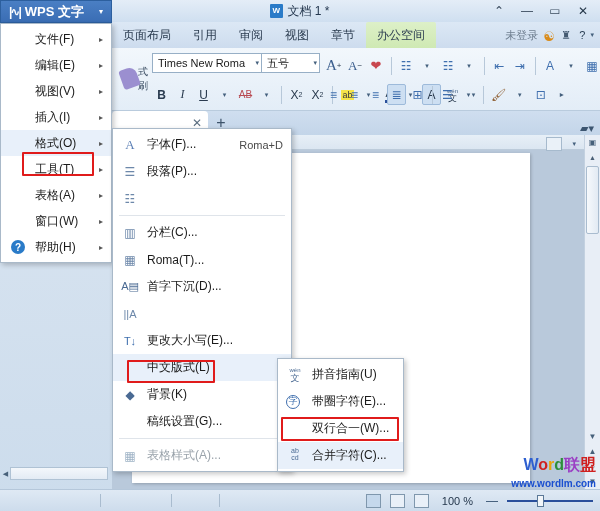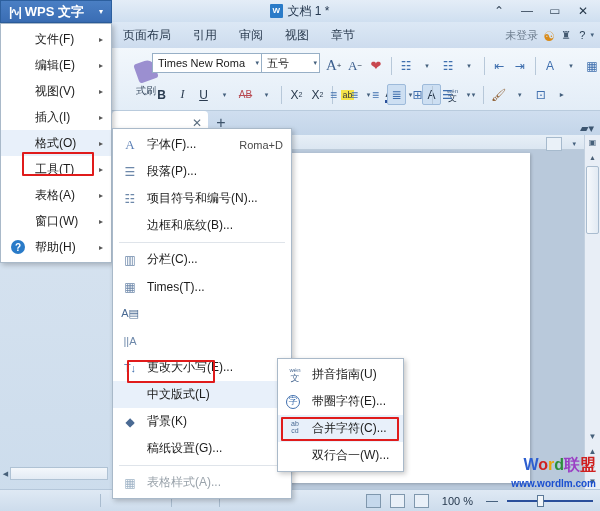--- a/index.html
+++ b/index.html
@@ -81,22 +81,22 @@
   .toolbar {
     position: absolute; left: 112px; top: 48px; width: 488px; height: 63px;
     background: linear-gradient(180deg,#f2f7fc 0%,#e3edf7 100%);
     border-bottom: 1px solid #b9cbdd;
   }
   .tb-row { position: absolute; left: 0; height: 29px; display: flex; align-items: center; gap: 2px; }
   .tb-row.r1 { top: 3px; }
   .tb-row.r2 { top: 32px; }
 
   .paintbrush {
-    position: absolute; left: 17px; top: 2px; width: 34px; height: 58px;
-    display: flex; flex-direction: column; align-items: center; justify-content: center;
+    position: absolute; left: 9px; top: 2px; width: 34px; height: 58px;
+    display: flex; align-items: center; justify-content: center;
     font-size: 10px; color: #33465c;
   }
   .paintbrush .pb-ico {
     width: 20px; height: 20px; background: #9b8fd0; border-radius: 3px 8px 3px 3px;
     transform: rotate(-20deg); margin-bottom: 3px;
   }
 
   .font-combo {
     position: absolute; left: 40px; top: 5px; width: 110px; height: 20px;
     background: #fff; border: 1px solid #97afc6;
@@ -269,20 +269,21 @@
     <span>WPS 文字</span>
     <span class="caret">▾</span>
   </div>
 
   <div class="tabbar">
     <div class="tab">页面布局</div>
     <div class="tab">引用</div>
     <div class="tab">审阅</div>
     <div class="tab">视图</div>
     <div class="tab">章节</div>
+    <div class="tab active">办公空间</div>
     <div class="tabright">
       <span>未登录</span>
       <span class="ico-sm" style="color:#d98b1a;font-size:13px;">☯</span>
       <span class="ico-sm" style="color:#455b72;font-size:11px;">♜</span>
       <span style="color:#2b4055;">?</span>
       <span style="font-size:7px;color:#44607d;">▾</span>
     </div>
   </div>
 
   <div class="toolbar">
@@ -549,36 +550,33 @@
       <span class="mi-ico g-A">A</span>
       <span>字体(F)...</span>
       <span class="mi-short">Roma+D</span>
     </div>
     <div class="mi">
       <span class="mi-ico" style="color:#6d88aa;font-size:12px;">☰</span>
       <span>段落(P)...</span>
     </div>
     <div class="mi">
       <span class="mi-ico" style="color:#6d88aa;font-size:12px;">☷</span>
-      <span>项目符号和编号(N)...</span>
-    </div>
-    <div class="mi">
-      <span>边框和底纹(B)...</span>
     </div>
     <div class="mi-sep"></div>
     <div class="mi">
       <span class="mi-ico" style="color:#6d88aa;font-size:12px;">▥</span>
       <span>分栏(C)...</span>
     </div>
     <div class="mi">
       <span class="mi-ico" style="color:#6d88aa;font-size:12px;">▦</span>
-      <span>Times(T)...</span>
+      <span>Roma(T)...</span>
     </div>
     <div class="mi">
       <span class="mi-ico" style="color:#4a6a93;font-size:11px;">A▤</span>
+      <span>首字下沉(D)...</span>
     </div>
     <div class="mi">
       <span class="mi-ico" style="color:#6d88aa;font-size:11px;">||A</span>
     </div>
     <div class="mi">
       <span class="mi-ico" style="color:#3f6fae;font-size:11px;">T↓</span>
       <span>更改大小写(E)...</span>
     </div>
     <div class="mi hl">
       <span>中文版式(L)</span>
@@ -603,30 +601,30 @@
     <div class="mi">
       <span class="mi-ico" style="display:block;line-height:8px;text-align:center;color:#4a6a93;">
         <span style="font-size:6px;display:block;">wén</span>
           <span style="font-size:9px;display:block;">文</span>
       </span>
       <span>拼音指南(U)</span>
     </div>
     <div class="mi">
       <span class="mi-ico" style="color:#3f6fae;font-size:12px;border:1px solid #3f6fae;border-radius:50%;width:14px;height:14px;line-height:13px;font-size:9px;">字</span>
       <span>带圈字符(E)...</span>
+    </div>
+    <div class="mi">
+      <span>双行合一(W)...</span>
     </div>
     <div class="mi hl">
       <span class="mi-ico" style="color:#4a6a93;font-size:7px;line-height:7px;display:block;text-align:center;">
         <span style="display:block;">ab</span>
           <span style="display:block;">cd</span>
       </span>
       <span>合并字符(C)...</span>
     </div>
-    <div class="mi">
-      <span>双行合一(W)...</span>
-    </div>
   </div>
 
   <div class="redbox" style="left:22px; top:152px; width:72px; height:24px;"></div>
   <div class="redbox" style="left:127px; top:360px; width:88px; height:23px;"></div>
   <div class="redbox" style="left:281px; top:417px; width:118px; height:24px;"></div>
 
 </div>
 
 </body></html>

